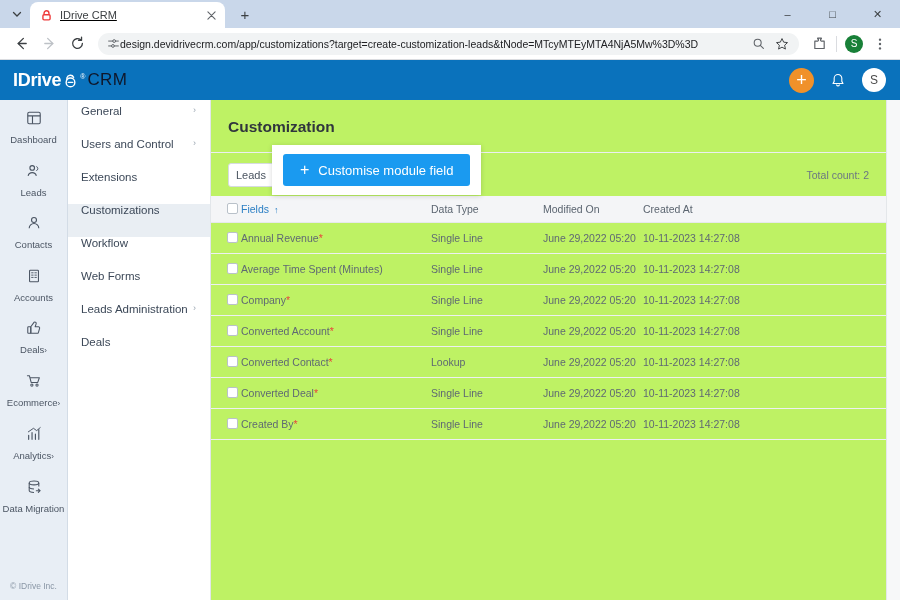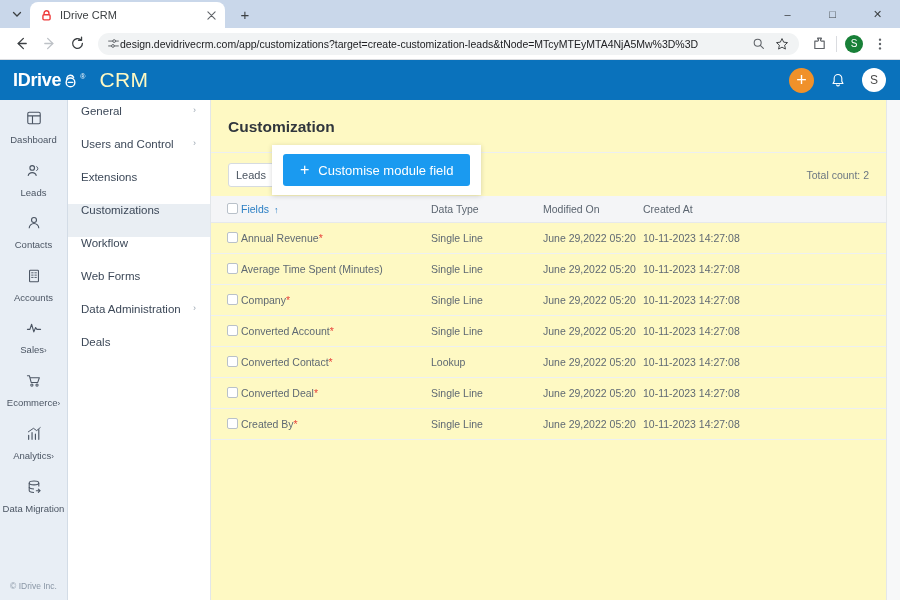--- a/index.html
+++ b/index.html
@@ -31,20 +31,21 @@
     height: 26px;
     background: #ffffff;
     border-radius: 8px 8px 0 0;
     display: flex;
     align-items: center;
     padding: 0 6px 0 9px;
     min-width: 195px;
     max-width: 195px;
     gap: 7px;
     position: relative;
+    text-decoration: underline;
   }
   .tab-favicon {
     width: 14px; height: 14px;
     display: flex; align-items: center; justify-content: center;
     flex: 0 0 14px;
   }
   .tab-title {
     font-size: 11px;
     color: #3c4043;
     white-space: nowrap;
@@ -147,21 +148,21 @@
   }
   .brand {
     display: flex;
     align-items: center;
     color: #ffffff;
     letter-spacing: 0.1px;
   }
   .brand-idrive { font-size: 18px; font-weight: bold; letter-spacing: -0.3px; }
   .brand-lock { margin: 0 1px; display:flex; align-items:center;}
   .brand-reg { font-size: 7px; vertical-align: super; margin: -7px 2px 0 0; }
-  .brand-crm { font-size: 21px; font-weight: 400; letter-spacing: 0.3px; color: #fef9c3; margin-left: 12px; }
+  .brand-crm { font-size: 17px; font-weight: 400; letter-spacing: 0.3px; color: #0f172a; }
   .header-right {
     margin-left: auto;
     display: flex;
     align-items: center;
     gap: 16px;
   }
   .plus-btn {
     width: 25px; height: 25px;
     border-radius: 50%;
     background: #f0912a;
@@ -226,21 +227,21 @@
     padding: 0 14px 0 13px;
     font-size: 11.5px;
     color: #3c4858;
   }
   .subnav-item.active { background: #e9eef3; }
   .subnav-arrow { margin-left: auto; color: #9aa5b1; font-size: 9px; }
 
   
   .content {
     flex: 1;
-    background: #fef9c3;
+    background: #bef264;
     display: flex;
     flex-direction: column;
     min-width: 0;
     position: relative;
   }
   .content-title {
     font-size: 15.5px;
     color: #30363d;
     padding: 18px 0 16px 17px;
   }
@@ -494,24 +495,25 @@
         <svg width="16" height="16" viewBox="0 0 18 18">
             <rect x="4" y="2.6" width="10" height="12.8" rx="0.8" fill="none" stroke="currentColor" stroke-width="1.2"></rect>
             <path d="M6.3 5.4 H8 M10 5.4 H11.7 M6.3 8 H8 M10 8 H11.7 M6.3 10.6 H8 M10 10.6 H11.7" stroke="currentColor" stroke-width="1.05" stroke-linecap="round"></path>
           </svg>
       </span>
       <span class="rail-lbl">Accounts</span>
     </div>
     <div class="rail-item">
       <span class="rail-ico">
         <svg width="16" height="16" viewBox="0 0 18 18">
-            <path d="M1.6 10.5 H4.4 L6.3 4.8 L8.8 13.4 L10.8 8.4 L12.3 10.5 H16.4" fill="none" stroke="currentColor" stroke-width="1.25" stroke-linejoin="round" stroke-linecap="round"></path>
-          </svg>
-      </span>
-      <span class="rail-lbl"><span>Sales</span><span class="caret">›</span></span>
+            <path d="M5.4 15 V7.6 L9.2 2.4 A1.6 1.6 0 0 1 11.3 4.6 L10.3 7.6 H14 A1.4 1.4 0 0 1 15.3 9.4 L14 14 A1.6 1.6 0 0 1 12.4 15 Z" fill="none" stroke="currentColor" stroke-width="1.2" stroke-linejoin="round"></path>
+            <rect x="2" y="7.6" width="3.4" height="7.4" rx="0.7" fill="none" stroke="currentColor" stroke-width="1.2"></rect>
+          </svg>
+      </span>
+      <span class="rail-lbl"><span>Deals</span><span class="caret">›</span></span>
     </div>
     <div class="rail-item">
       <span class="rail-ico">
         <svg width="16" height="16" viewBox="0 0 18 18">
             <path d="M1.6 3 H3.8 L5.8 10.6 H13.2 L15 5.3 H4.4" fill="none" stroke="currentColor" stroke-width="1.2" stroke-linejoin="round" stroke-linecap="round"></path>
             <circle cx="6.6" cy="13.6" r="1.25" fill="none" stroke="currentColor" stroke-width="1.15"></circle>
             <circle cx="12.4" cy="13.6" r="1.25" fill="none" stroke="currentColor" stroke-width="1.15"></circle>
           </svg>
       </span>
       <span class="rail-lbl"><span>Ecommerce</span><span class="caret">›</span></span>
@@ -554,21 +556,21 @@
     <div class="subnav-item active">
       <span>Customizations</span>
     </div>
     <div class="subnav-item">
       <span>Workflow</span>
     </div>
     <div class="subnav-item">
       <span>Web Forms</span>
     </div>
     <div class="subnav-item">
-      <span>Data Administration</span>
+      <span>Leads Administration</span>
       <span class="subnav-arrow">›</span>
     </div>
     <div class="subnav-item">
       <span>Deals</span>
     </div>
   </nav>
 
   <main class="content">
     <h1 class="content-title">Customization</h1>
 

